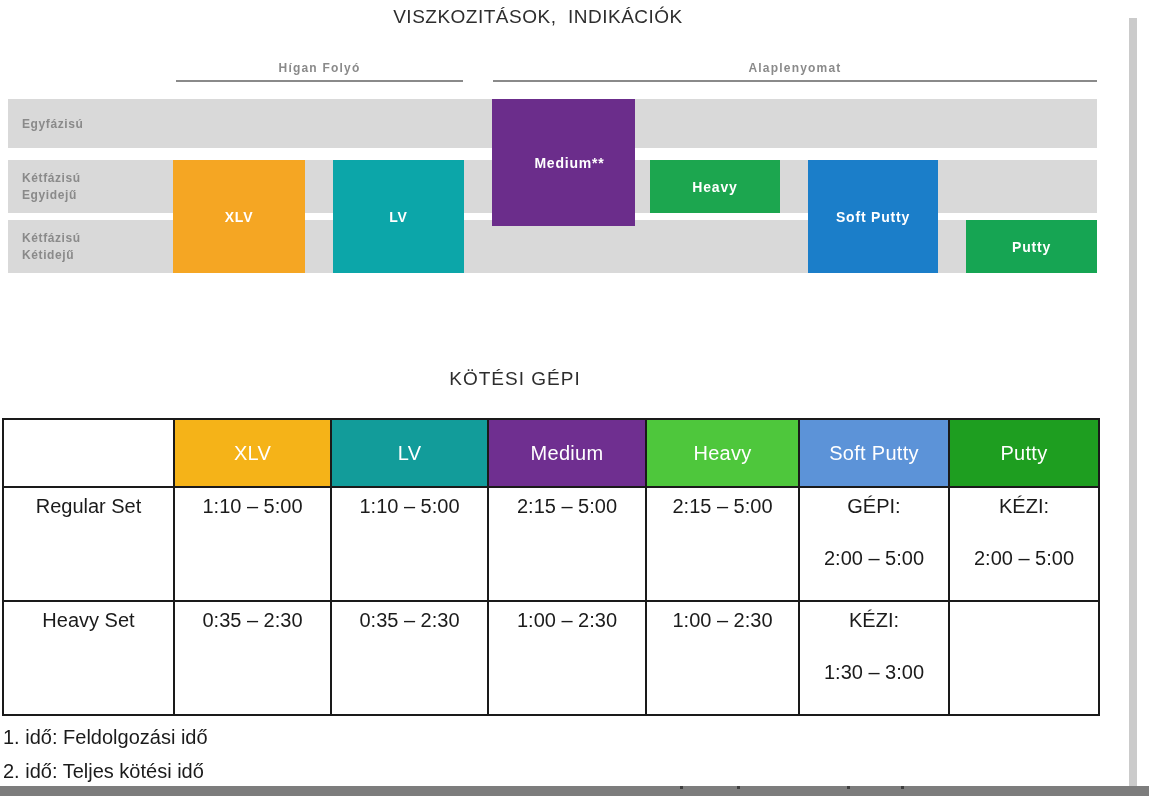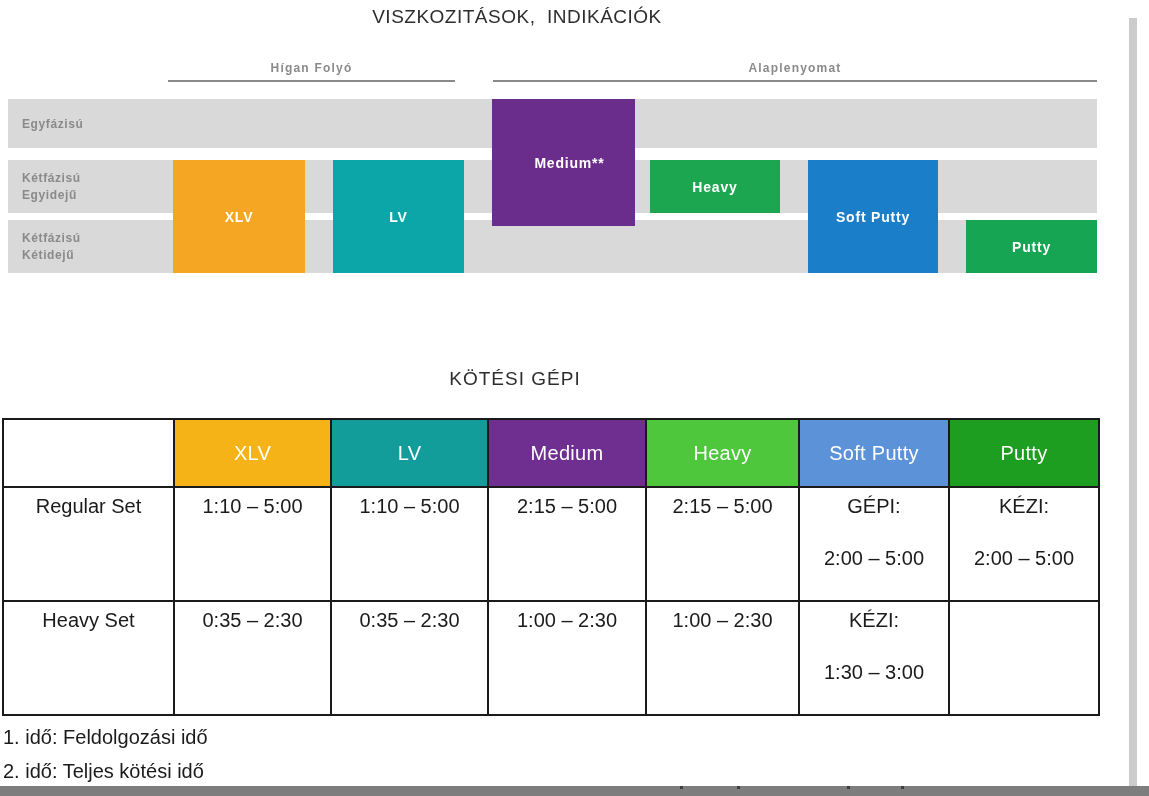--- a/index.html
+++ b/index.html
@@ -1,26 +1,26 @@
 <!DOCTYPE html>
 <html><head>
 <meta charset="utf-8">
 <style>
   html,body { margin:0; padding:0; background:#ffffff; }
   body { font-family:"Liberation Sans","DejaVu Sans",sans-serif; }
   .page { position:relative; width:1149px; height:796px; background:#ffffff; overflow:hidden; }
 
   
   .diagram-title { position:absolute; top:6px; left:0; width:1034px; text-align:center;
-    font-size:19px; letter-spacing:0.5px; color:#2d2d2d; white-space:pre; }
+    font-size:19px; letter-spacing:0.5px; color:#2d2d2d; white-space:pre;padding-left:21px; }
 
   .group-header { position:absolute; top:54px; height:28px; border-bottom:2px solid #8a8a8a;
     display:flex; align-items:flex-end; justify-content:center; box-sizing:border-box;
     font-size:12px; font-weight:bold; color:#8a8a8a; letter-spacing:1.2px; padding-bottom:5px; }
-  .g1 { left:168px; width:287px; }
+  .g1 { left:176px; width:287px; }
   .g2 { left:493px; width:604px; }
 
   .band { position:absolute; left:8px; width:1089px; background:#d9d9d9; }
   .b1 { top:99px;  height:49px; }
   .b2 { top:160px; height:53px; }
   .b3 { top:220px; height:53px; }
   .band-label { position:absolute; left:14px; top:50%; transform:translateY(-50%);
     font-size:12px; font-weight:bold; color:#8a8a8a; letter-spacing:0.6px; line-height:17px; }
   .band-label span { display:block; }
 

